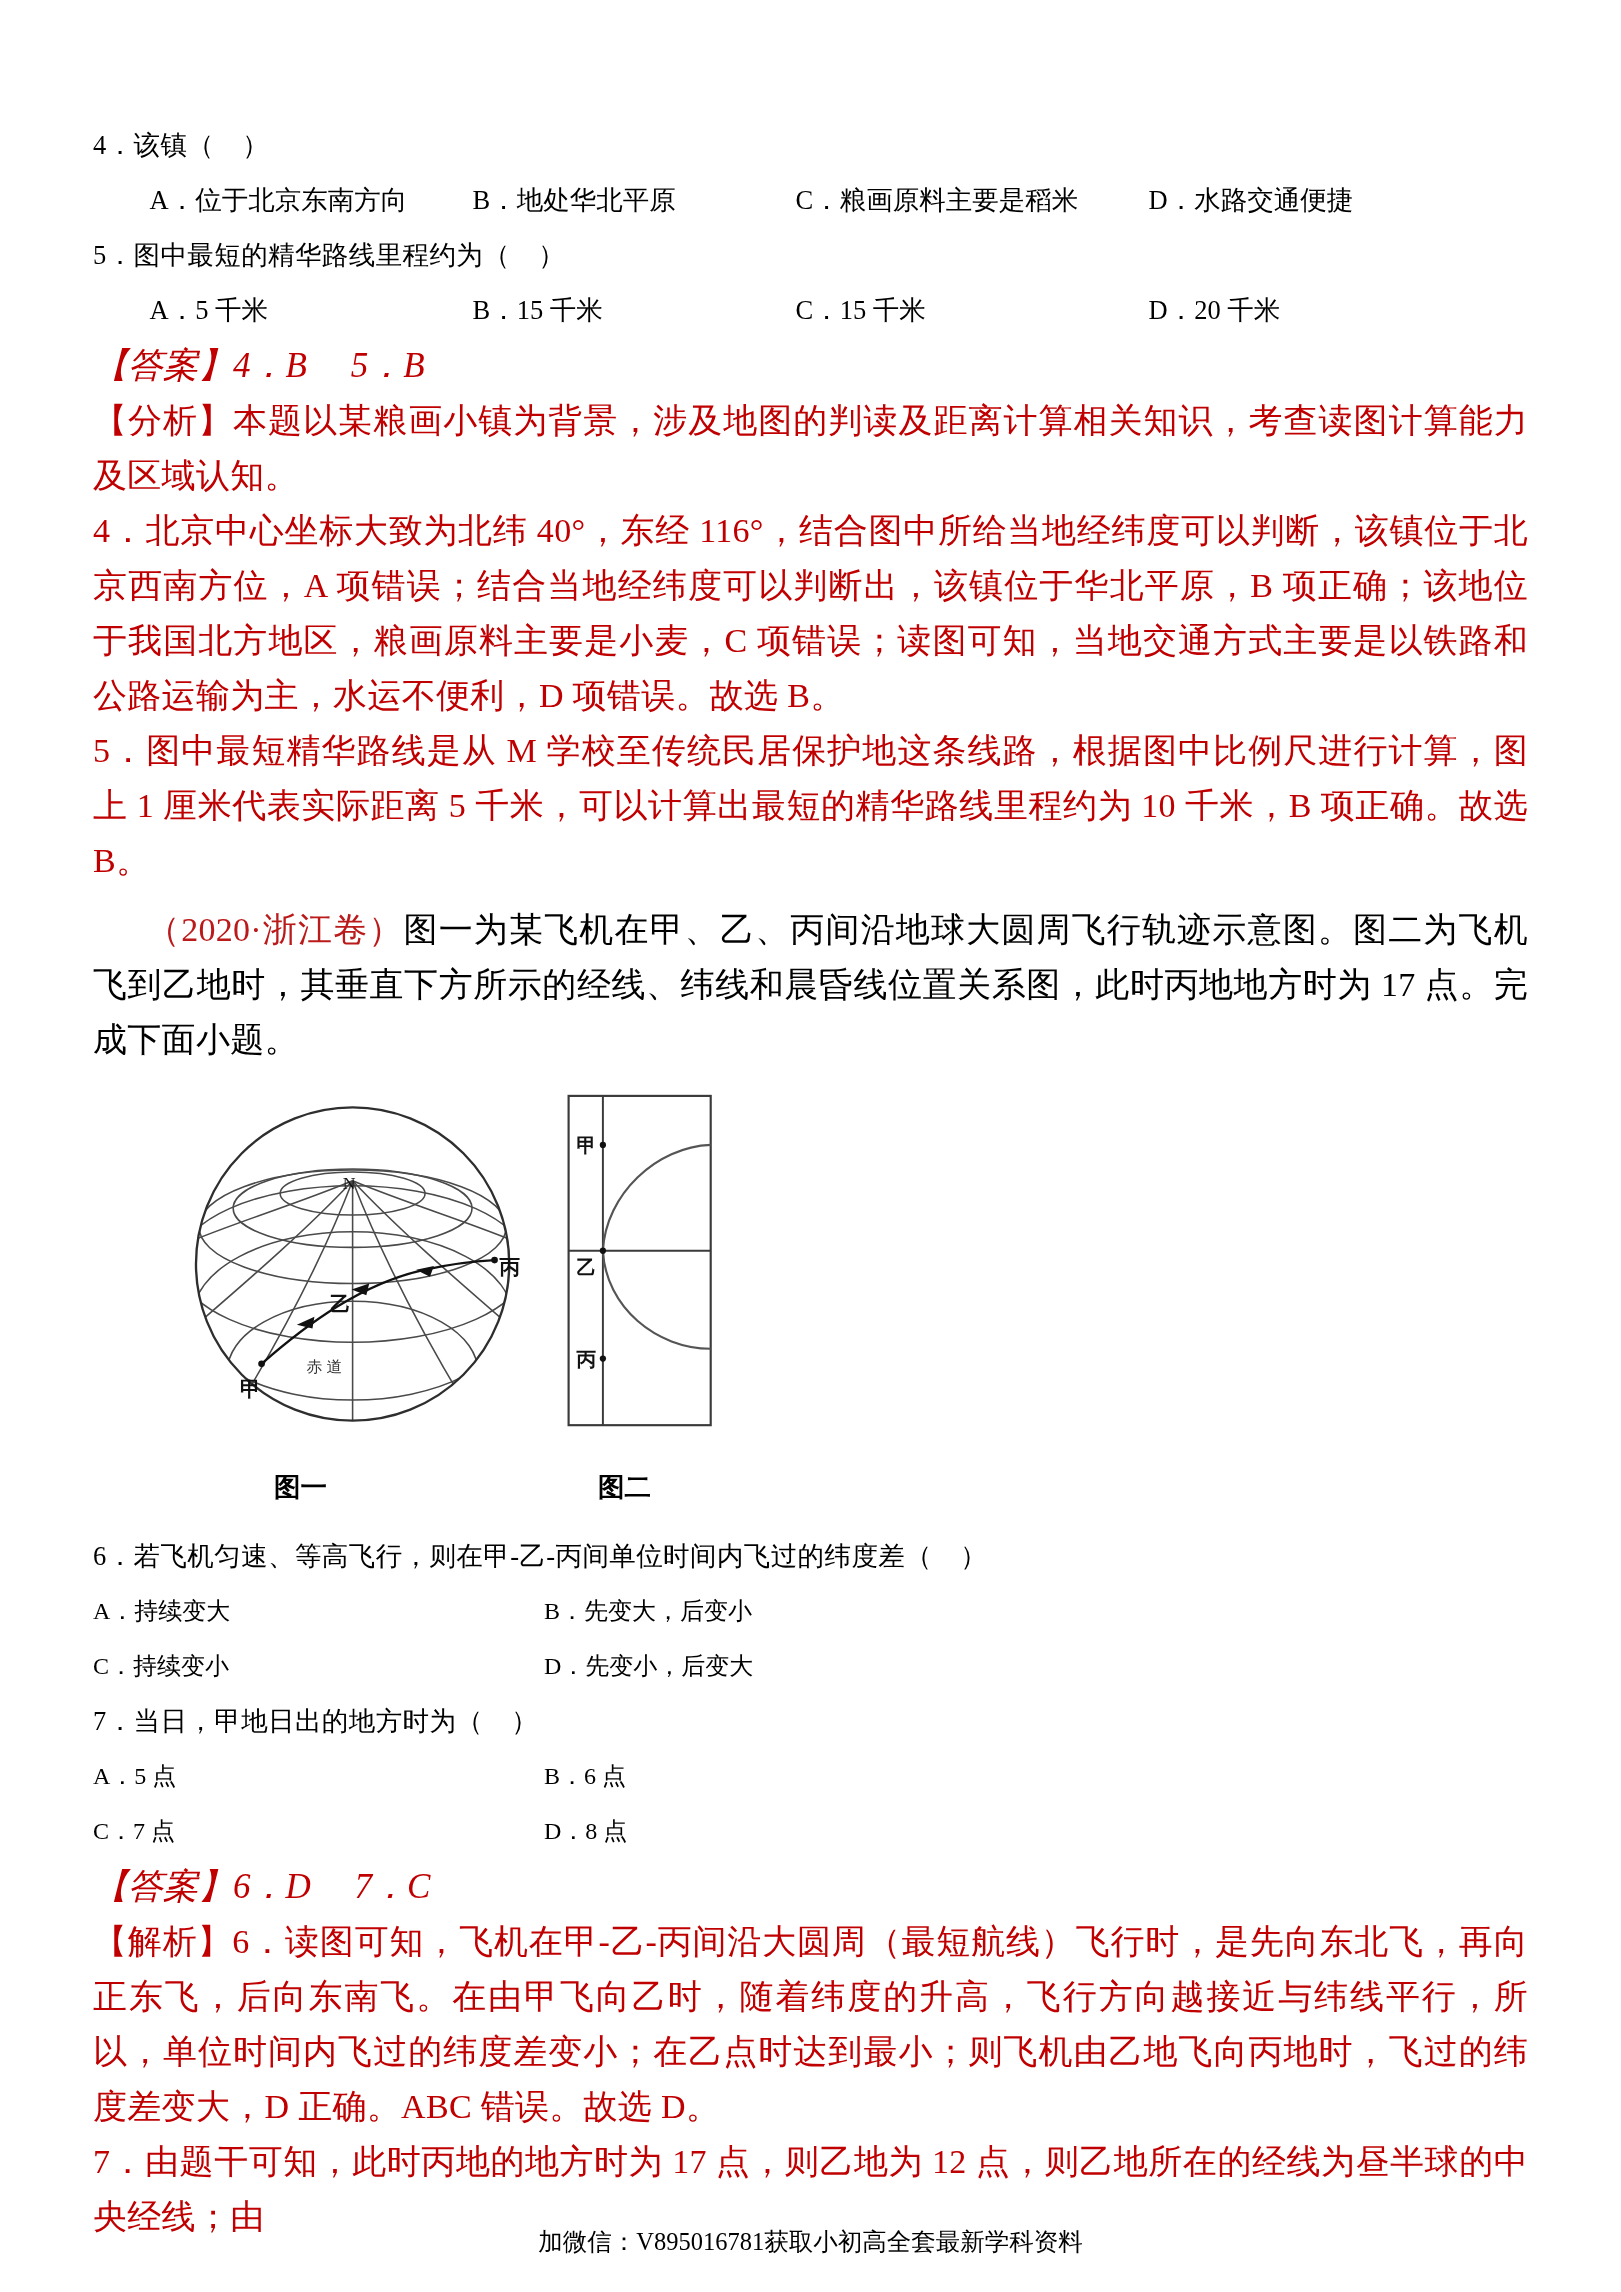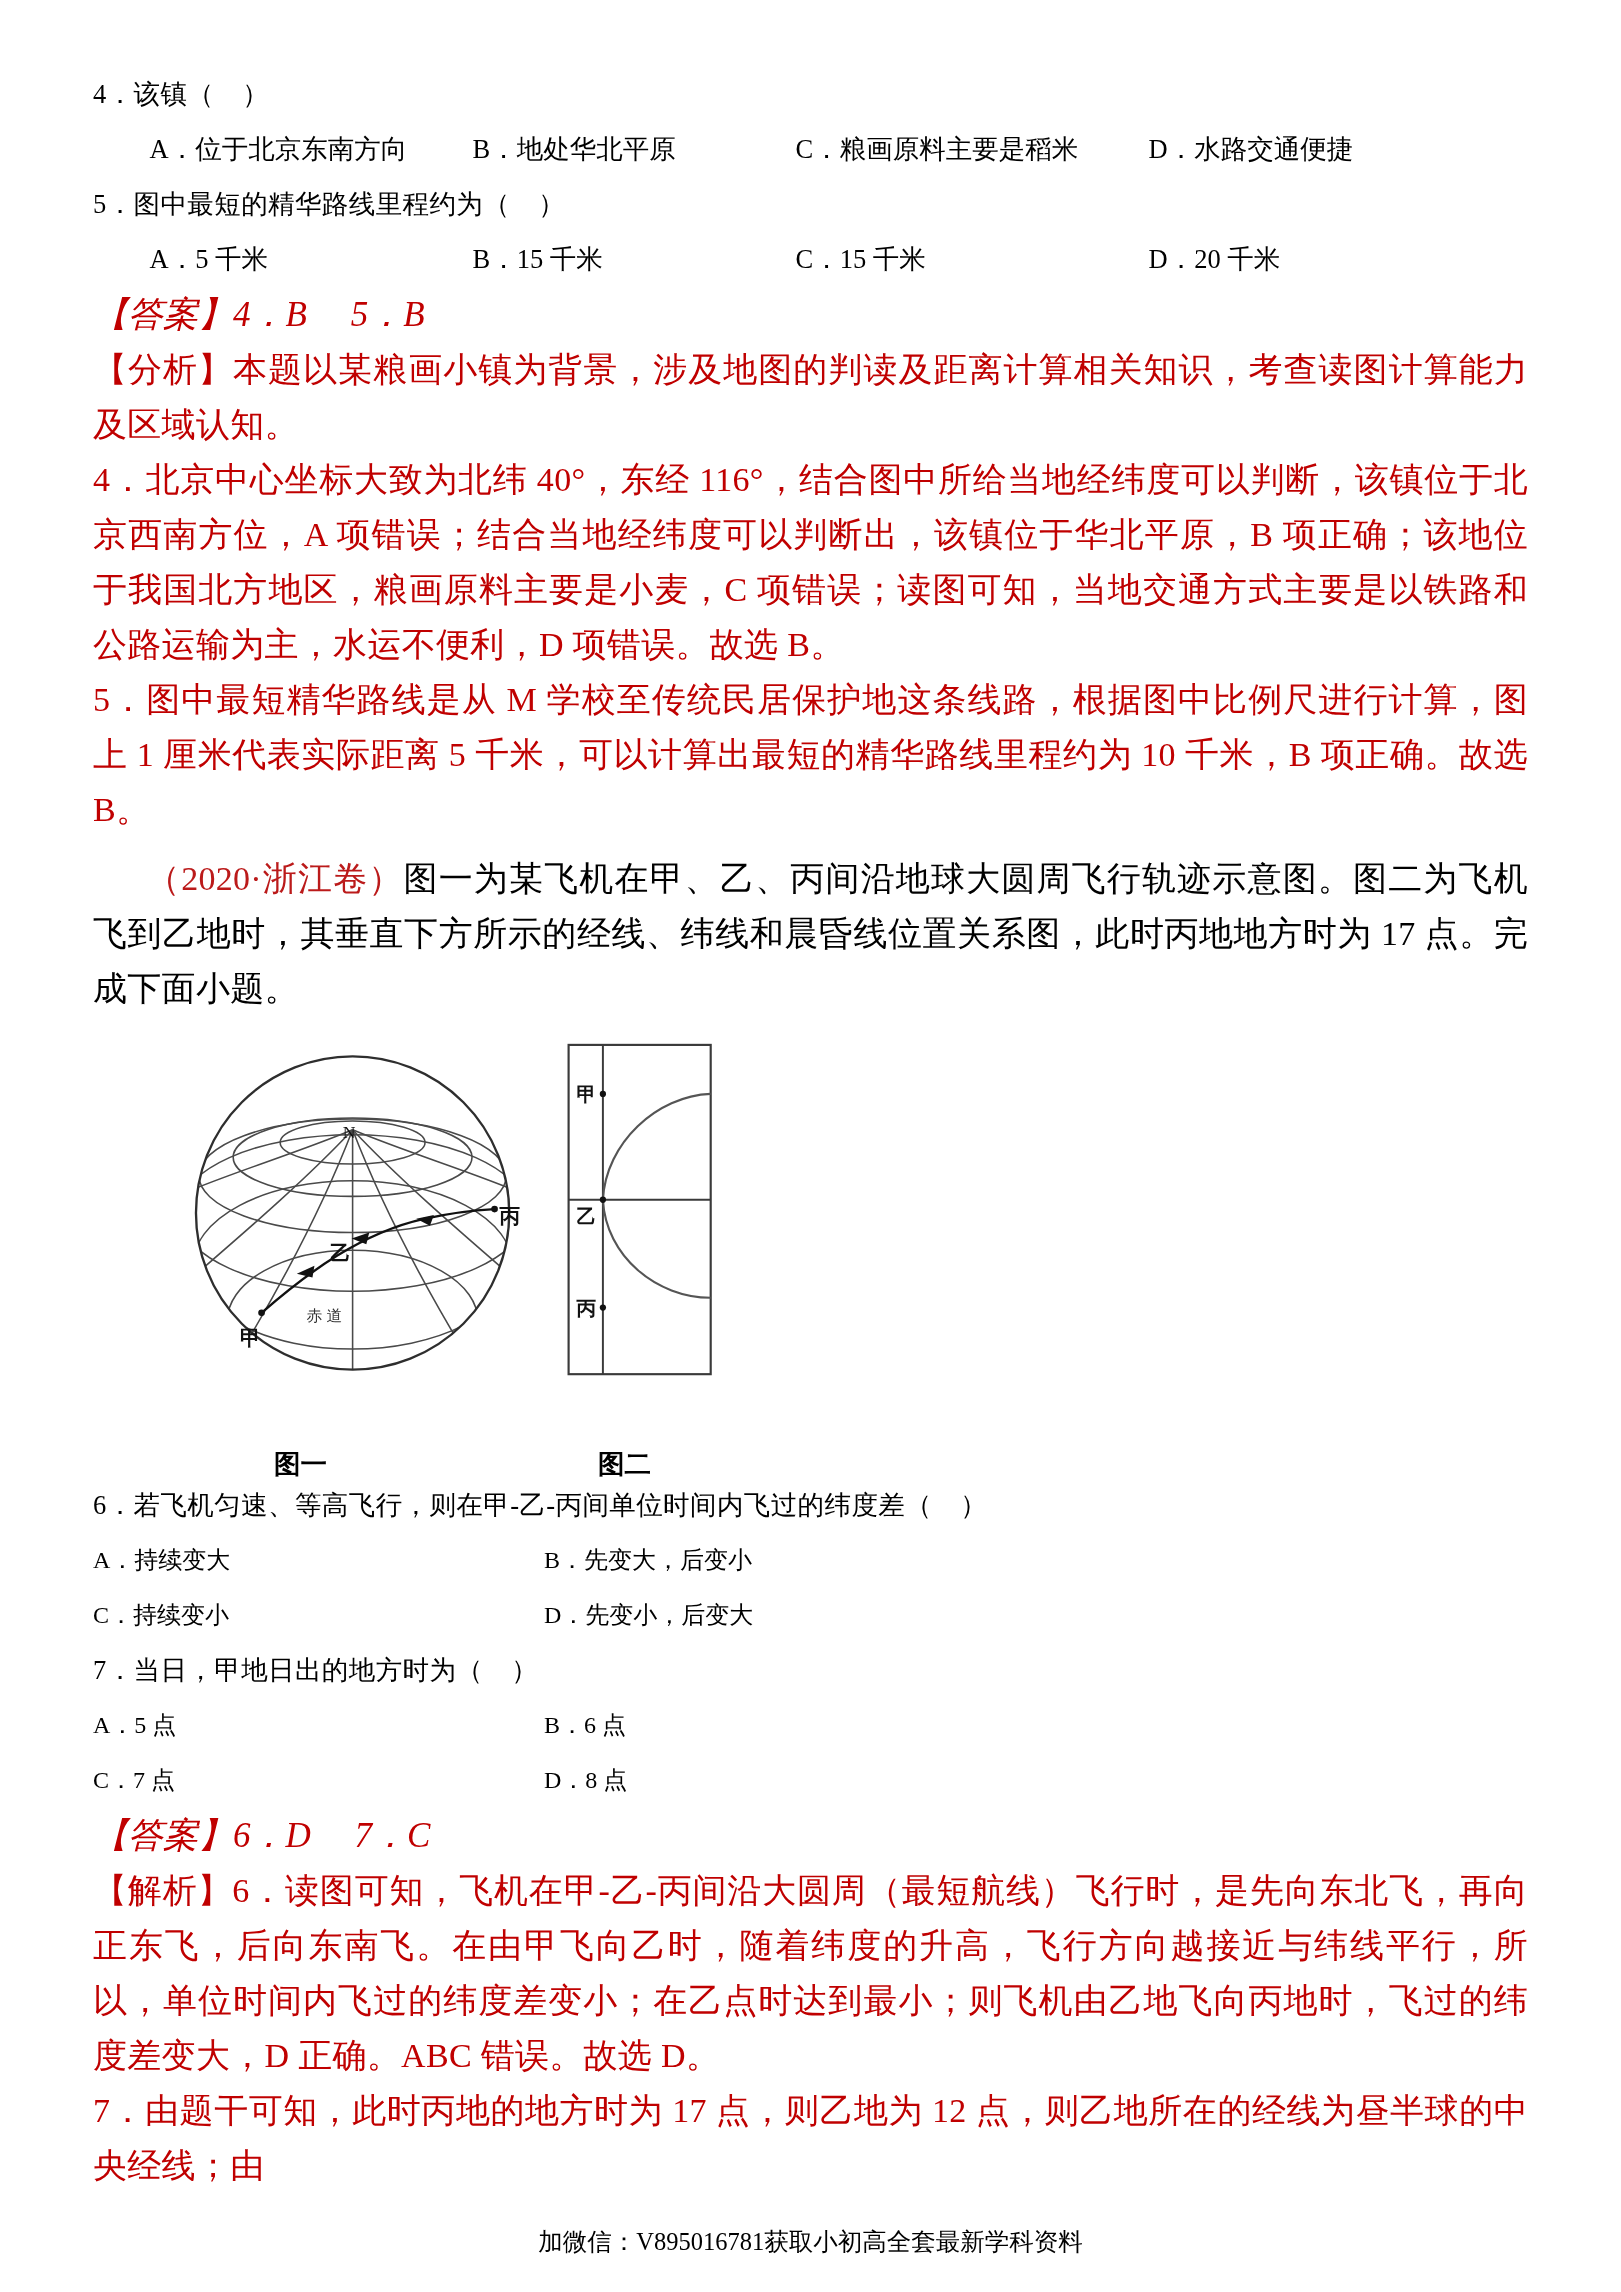--- a/index.html
+++ b/index.html
@@ -13,21 +13,21 @@
     font-family: "Liberation Serif", "DejaVu Serif", serif;
     color: #000000;
     position: relative;
     overflow: hidden;
   }
   .page {
     position: relative;
     width: 1621px;
     height: 2293px;
     box-sizing: border-box;
-    padding: 67px 93px 0 93px;
+    padding: 118px 93px 0 93px;
   }
   .line {
     font-size: 26.5px;
     line-height: 55px;
     white-space: pre;
     letter-spacing: 0.4px;
   }
   .para {
     font-size: 34px;
     line-height: 55px;
@@ -87,21 +87,20 @@
   }
   .figcaptions {
     position: relative;
     height: 59px;
   }
   .cap {
     position: absolute;
     font-size: 26.5px;
     font-weight: 600;
     line-height: 35px;
-    margin-top: 28px;
   }
   .cap1 { left: 181px; top: 0; }
   .cap2 { left: 505px; top: 0; }
 
   .footer {
     position: absolute;
     left: 0;
     right: 0;
     bottom: 35px;
     text-align: center;

